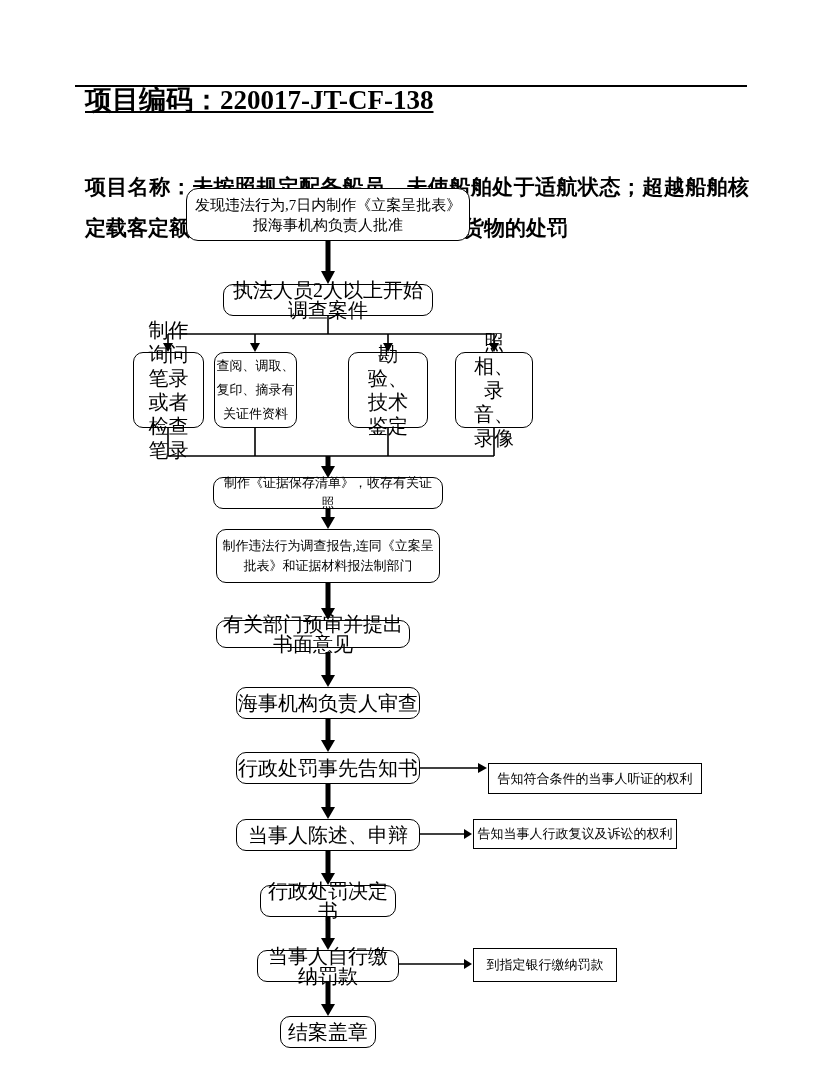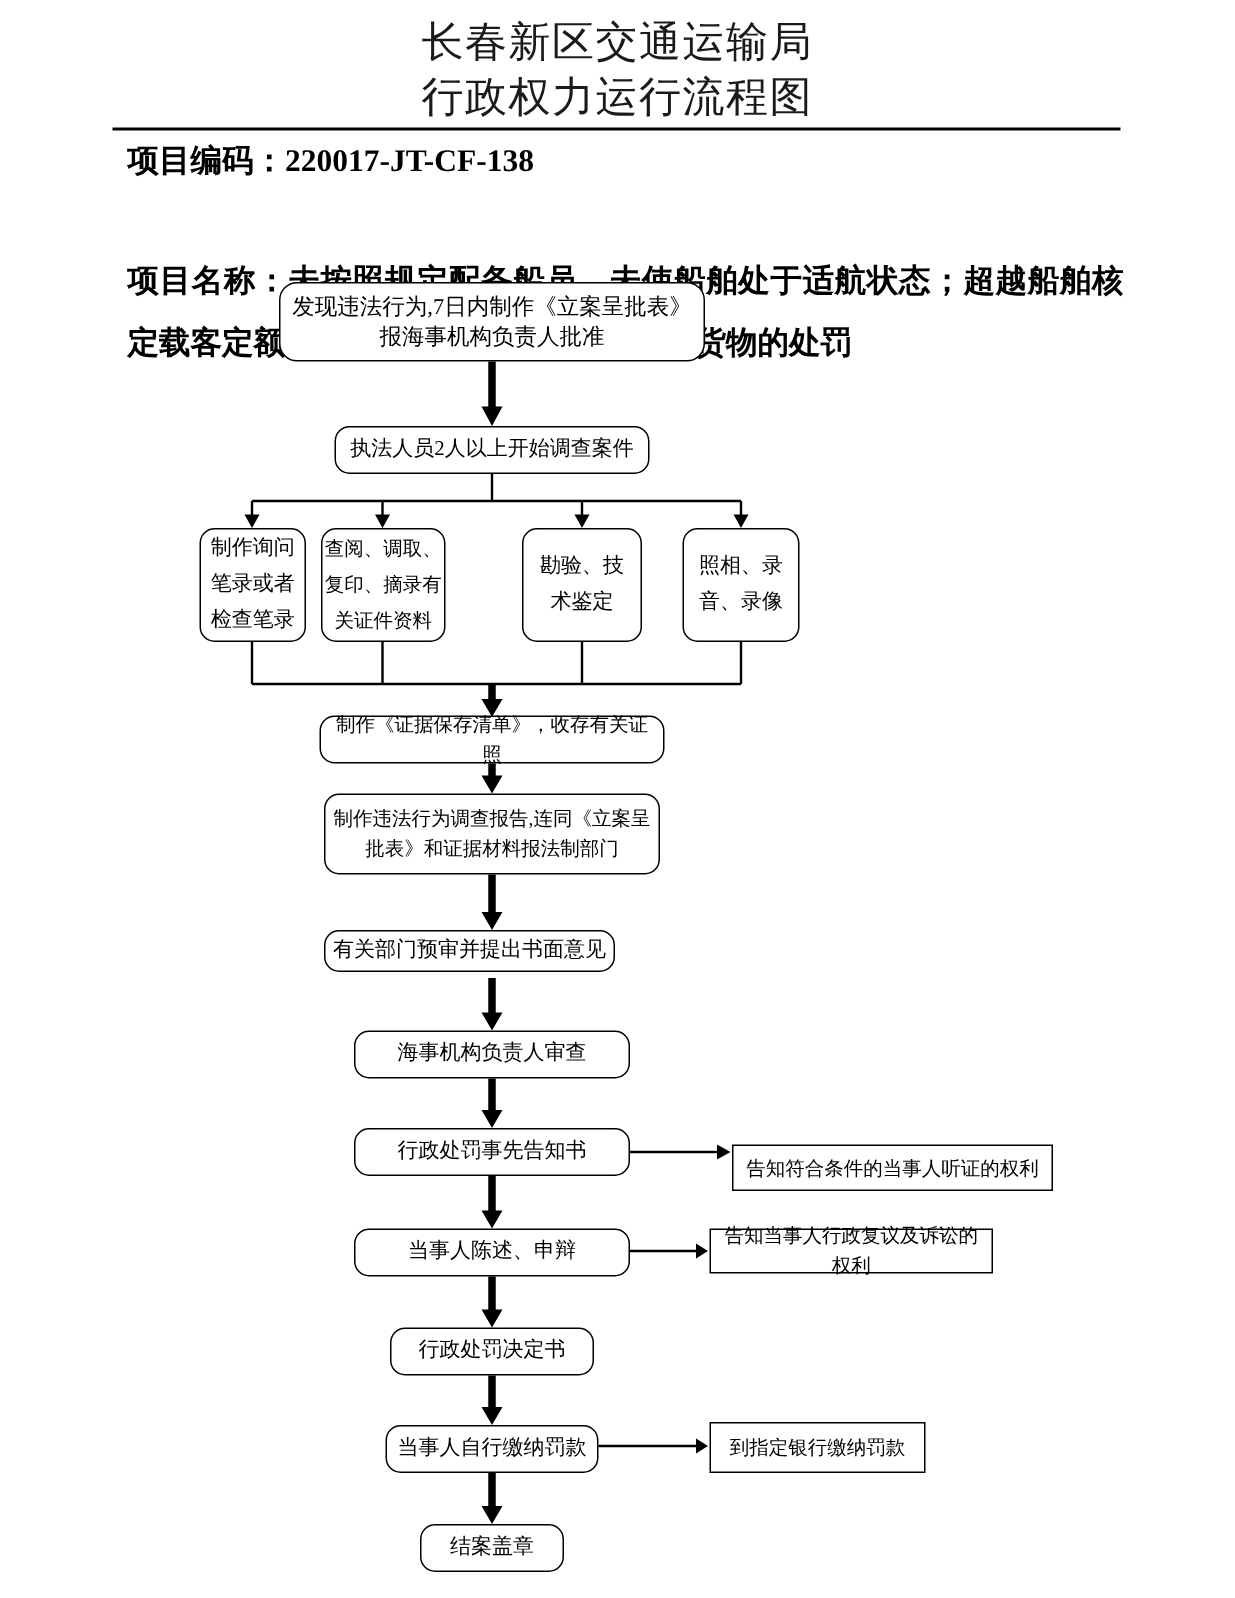--- a/index.html
+++ b/index.html
@@ -25,24 +25,25 @@
     letter-spacing: 1px;
   }
   .divider {
     position: absolute;
     top: 85px; left: 75px;
     width: 672px;
     border-top: 2px solid #000;
   }
   .meta-code {
     position: absolute;
-    top: 93px; left: 85px;
-    font-size: 21px;
+    top: 82px; left: 85px;
+    font-size: 27px;
     font-weight: bold;
     white-space: nowrap;
+    text-decoration: underline;
   }
   .meta-name {
     position: absolute;
     top: 123px; left: 85px;
     width: 664px;
     font-size: 21px;
     font-weight: bold;
     line-height: 41px;
     text-align: justify;
     margin-top: 44px;
@@ -55,35 +56,31 @@
   .node {
     position: absolute;
     z-index: 2;
     display: flex;
     align-items: center;
     justify-content: center;
     text-align: center;
     background: #ffffff;
     border: 1px solid #000;
     border-radius: 10px;
-    font-size: 14px;
+    font-size: 20px;
     line-height: 20px;
   }
   .node.branch { line-height: 24px; }
   .node.square { border-radius: 0; }
 </style>
 </head>
 <body>
 
 <div class="page">
 
-  <div class="doc-title">
-    <div>长春新区交通运输局</div>
-    <div>行政权力运行流程图</div>
-  </div>
 
   <div class="divider"></div>
 
   <div class="meta-code"><span>项目编码：</span><span>220017-JT-CF-138</span></div>
 
   <div class="meta-name"><span>项目名称：</span><span>未按照规定配备船员、未使船舶处于适航状态；超越船舶核定载客定额、核定载重量量载运旅客或者货物的处罚</span></div>
 
   <svg class="connectors" width="823" height="1065" viewBox="0 0 823 1065">
     <g fill="#000">
       <rect x="325.5" y="241" width="5" height="31"></rect>
@@ -161,17 +158,17 @@
   <div class="node" style="left:236px;top:819px;width:184px;height:32px;">当事人陈述、申辩</div>
 
   <div class="node" style="left:260px;top:885px;width:136px;height:32px;">行政处罚决定书</div>
 
   <div class="node" style="left:257px;top:950px;width:142px;height:32px;padding:0 4px;">当事人自行缴纳罚款</div>
 
   <div class="node" style="left:280px;top:1016px;width:96px;height:32px;">结案盖章</div>
 
   <div class="node square" style="left:488px;top:752px;width:214px;height:31px;font-size:13px;padding:0 4px;margin-top:11px;">告知符合条件的当事人听证的权利</div>
 
-  <div class="node square" style="left:473px;top:819px;width:189px;height:30px;font-size:13px;padding:0 3px;">告知当事人行政复议及诉讼的权利</div>
+  <div class="node square" style="left:473px;top:819px;width:204px;height:30px;font-size:13px;padding:0 3px;">告知当事人行政复议及诉讼的权利</div>
 
   <div class="node square" style="left:473px;top:948px;width:144px;height:32px;font-size:13px;padding:16px 4px;">到指定银行缴纳罚款</div>
 
 </div>
 
 </body></html>

